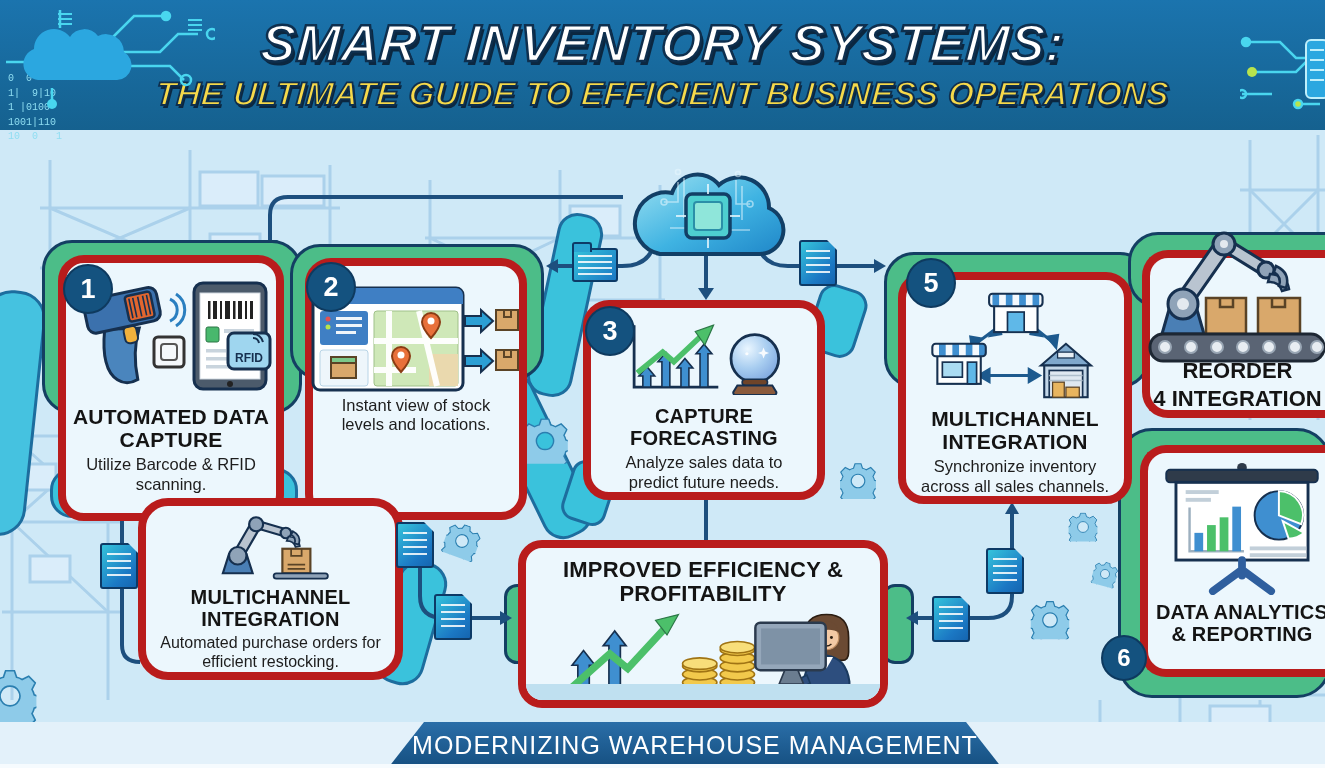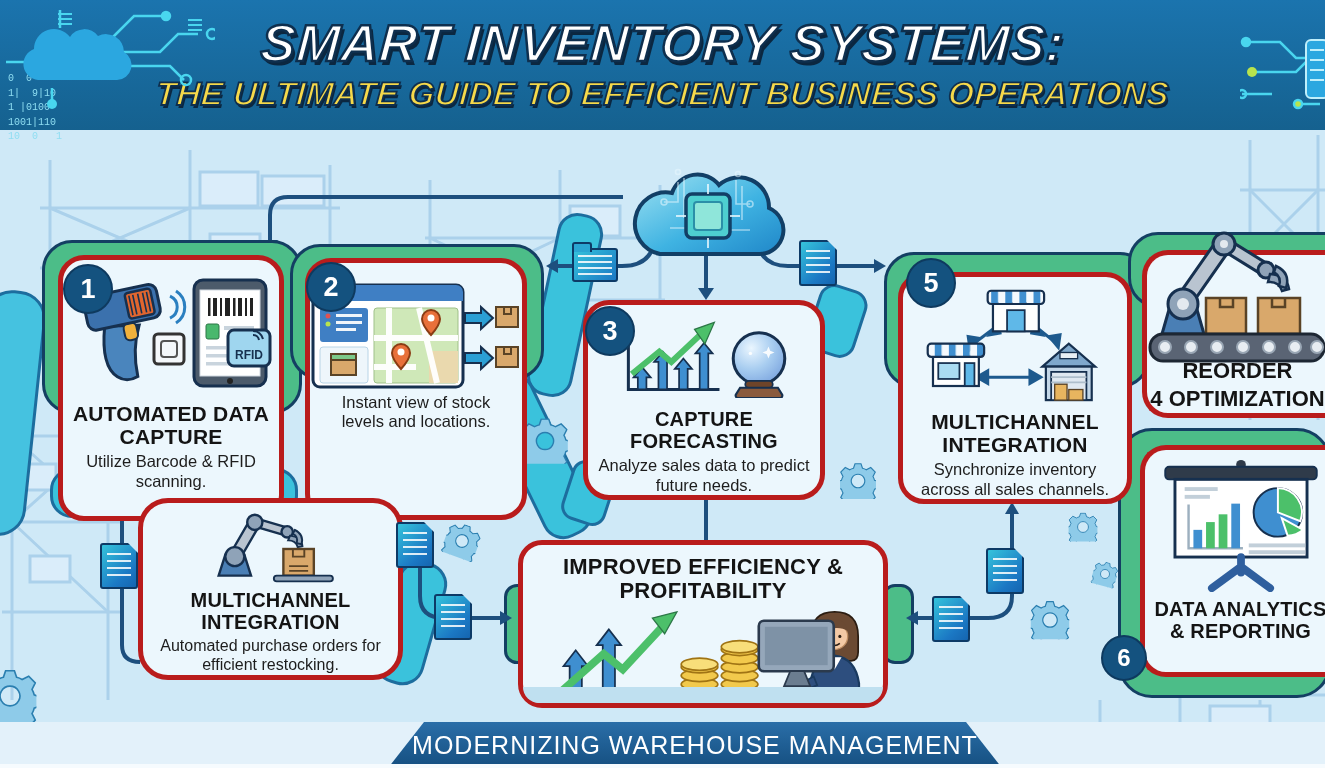--- a/index.html
+++ b/index.html
@@ -17,21 +17,21 @@
   .hdecor{position:absolute;z-index:11;}
   
   .bgsvg{position:absolute;left:0;top:130px;z-index:0;}
   .band{position:absolute;z-index:1;border:3px solid #1d6d9e;}
   .band.teal{background:#3ac2dc;}
   .band.blue{background:#45c2e0;}
   .band.green{background:#4cbd88;border-color:#143f63;}
   .connectors{position:absolute;left:0;top:0;z-index:2;pointer-events:none;}
   .cloud{position:absolute;left:618px;top:142px;z-index:3;}
   .backer{position:absolute;background:#4cbd88;border:3px solid #143f63;z-index:4;}
-  .card{position:absolute;box-sizing:border-box;background:#ecf7fd;border:5px solid #b91c1c;border-radius:26px;
+  .card{position:absolute;box-sizing:border-box;background:#ecf7fd;border:8px solid #b91c1c;border-radius:26px;
     z-index:5;display:flex;flex-direction:column;align-items:center;}
   .badge{position:absolute;z-index:8;width:46px;height:46px;border-radius:50%;background:#14527f;color:#fff;
     display:flex;align-items:center;justify-content:center;font-weight:bold;font-size:27px;border:2px solid #0e3a5f;}
   .badge.small{width:42px;height:42px;font-size:24px;}
   .ttl{font-weight:bold;font-size:21px;line-height:1.1;text-align:center;color:#141414;letter-spacing:.2px;margin:0 6px;}
   .dsc{font-size:16.5px;line-height:1.18;text-align:center;color:#1d1d1d;margin:4px 10px 0;}
   .doc{position:absolute;z-index:6;width:34px;height:42px;border:2px solid #0d3a66;border-radius:3px;
     background:linear-gradient(135deg,#35c3db 0%,#1b78c4 70%,#1565b0 100%);}
   .doc::before{content:"";position:absolute;right:-2px;top:-2px;width:0;height:0;
     border-left:10px solid transparent;border-top:10px solid #cfe9f7;}
@@ -404,21 +404,21 @@
         <circle cx="43" cy="121" r="6"></circle>
         <circle cx="69" cy="121" r="6"></circle>
         <circle cx="95" cy="121" r="6"></circle>
         <circle cx="121" cy="121" r="6"></circle>
         <circle cx="147" cy="121" r="6"></circle>
         <circle cx="169" cy="121" r="6"></circle>
     </g>
   </svg>
   <div class="r4text">
     <span class="l1">REORDER</span>
-    <span class="l2"><span>4</span>&nbsp;<span>OPTIMIZATION</span></span>
+    <span class="l2"><span>4</span>&nbsp;<span>INTEGRATION</span></span>
   </div>
 
   <div class="card" style="left:1140px;top:445px;width:196px;height:232px;border-radius:26px 0 0 26px;border-right:none">
     <svg style="margin-top:8px" width="176" height="134" viewBox="0 0 180 138">
       <circle cx="90" cy="7" r="5" fill="#2f3b4a"></circle>
       <rect x="12" y="9" width="156" height="13" rx="4" fill="#2f3b4a" stroke="#16304f" stroke-width="2"></rect>
       <rect x="22" y="22" width="136" height="80" fill="#ffffff" stroke="#16304f" stroke-width="3"></rect>
       <g fill="#c2cfd9">
           <rect x="32" y="30" width="34" height="4"></rect>
           <rect x="32" y="38" width="26" height="4"></rect>

